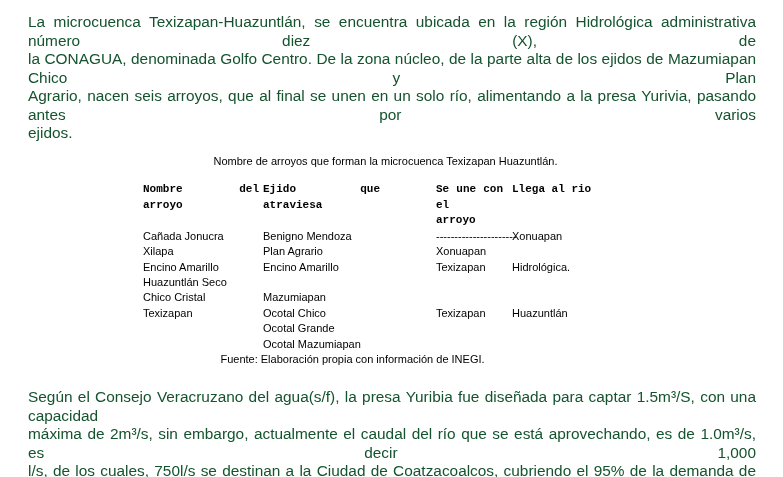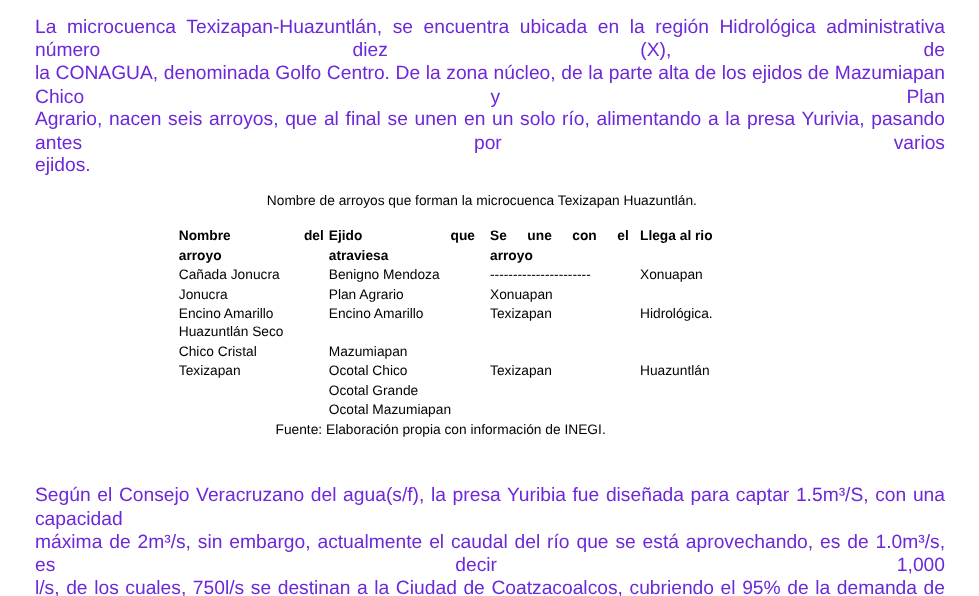--- a/index.html
+++ b/index.html
@@ -15,21 +15,21 @@
     color: #000000;
     font-family: "Liberation Sans", "DejaVu Sans", sans-serif;
     overflow: hidden;
   }
   .para {
     position: absolute;
     left: 28px;
     width: 728px;
     font-size: 15.4px;
     line-height: 18.5px;
-    color: #6d28d9;
+    color: #14532d;
   }
   #para1 { top: 13px; }
   #para2 { top: 388px; }
   .jline {
     text-align: justify;
     text-align-last: justify;
   }
   .plain { text-align: left; }
 
   .tablewrap {
@@ -43,29 +43,29 @@
   .tbl-title {
     text-align: center;
     padding-left: 30px;
     margin-bottom: 13px;
   }
   .thead, .tbody {
     display: grid;
     grid-template-columns: 120px 129px 120px 86px;
   }
   .tbody { grid-auto-rows: 15.42px; }
-  .thead { font-weight: bold; }
+  .thead { font-weight: bold; font-family: Liberation Mono, monospace; }
   .hl { min-height: 15.42px; }
   .spread {
     text-align: justify;
     text-align-last: justify;
   }
   .c1 { padding-right: 4px; }
   .c2 { padding-right: 12px; }
-  .c3 { padding-right: 9px; }
+  .c3 { padding-right: 9px; margin-left: 44px; }
   .cell {
     white-space: nowrap;
     overflow: visible;
   }
   .tbl-source {
     text-align: center;
     padding-right: 36px;
   }
 </style>
 </head>
@@ -101,21 +101,21 @@
         <div class="hl"></div>
       </div>
     </div>
 
     <div class="tbody">
       <div class="cell c1">Cañada Jonucra</div>
       <div class="cell c2">Benigno Mendoza</div>
       <div class="cell c3">----------------------</div>
       <div class="cell">Xonuapan</div>
 
-      <div class="cell c1">Jonucra</div>
+      <div class="cell c1">Xilapa</div>
       <div class="cell c2">Plan Agrario</div>
       <div class="cell c3">Xonuapan</div>
       <div class="cell"></div>
 
       <div class="cell c1">Encino Amarillo</div>
       <div class="cell c2">Encino Amarillo</div>
       <div class="cell c3">Texizapan</div>
       <div class="cell">Hidrológica.</div>
 
       <div class="cell c1">Huazuntlán Seco</div>

